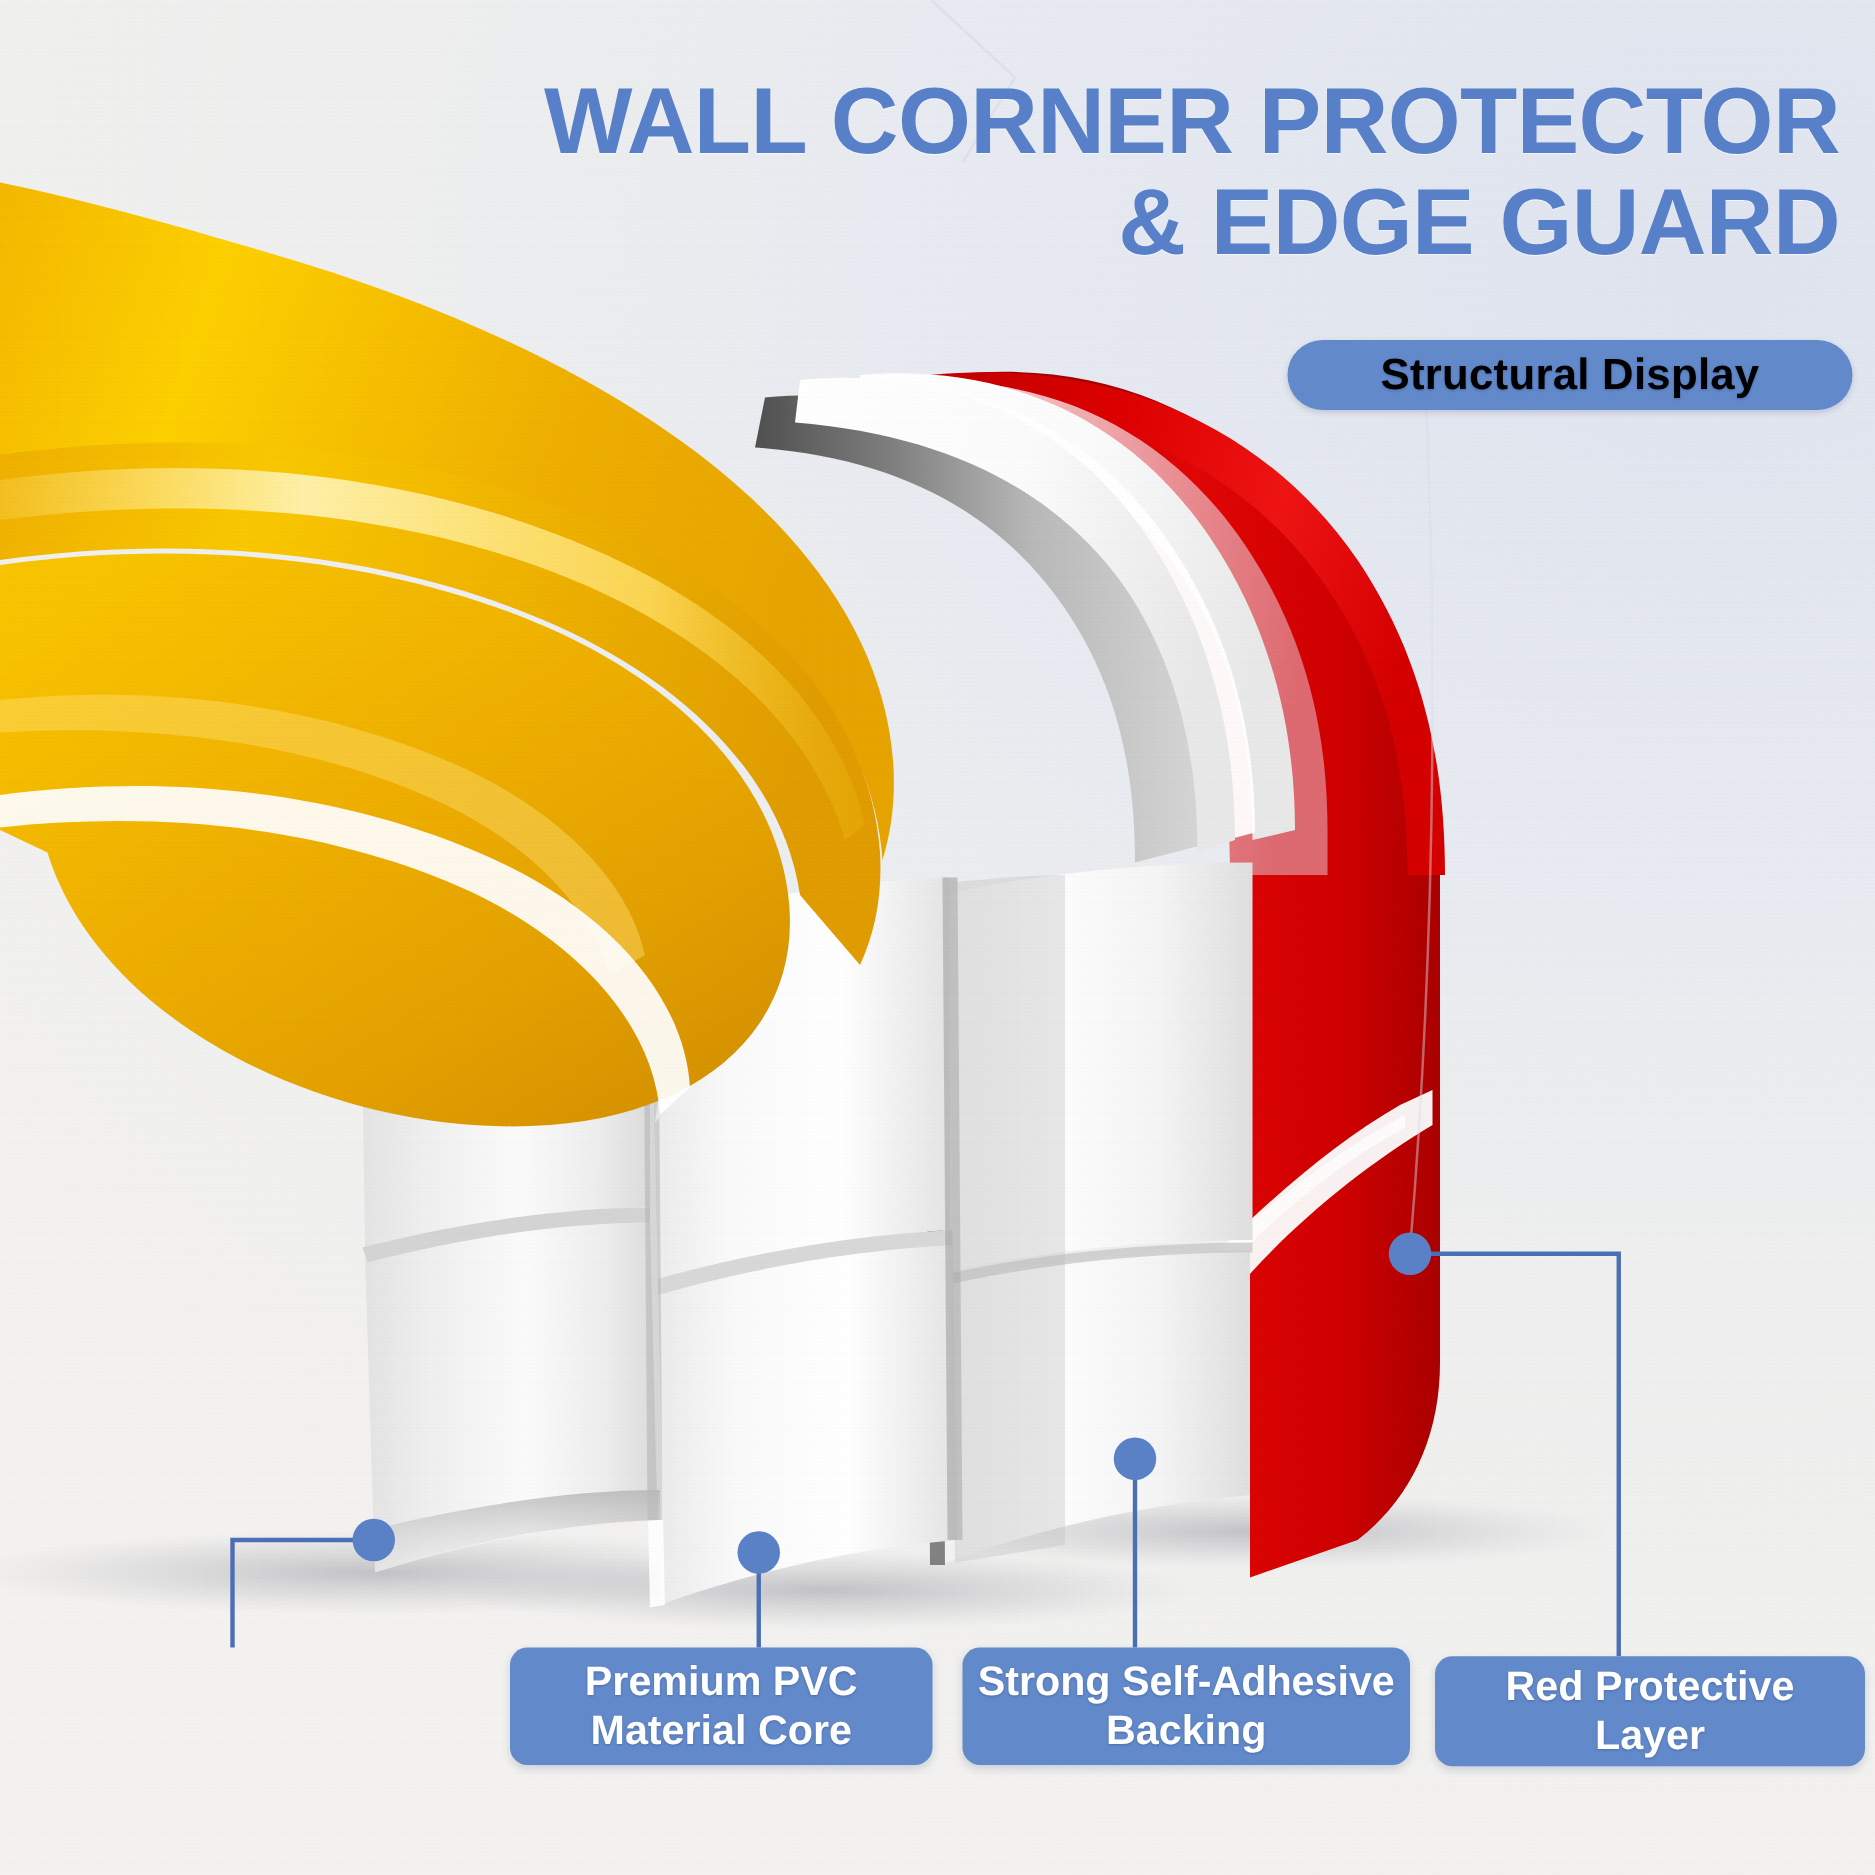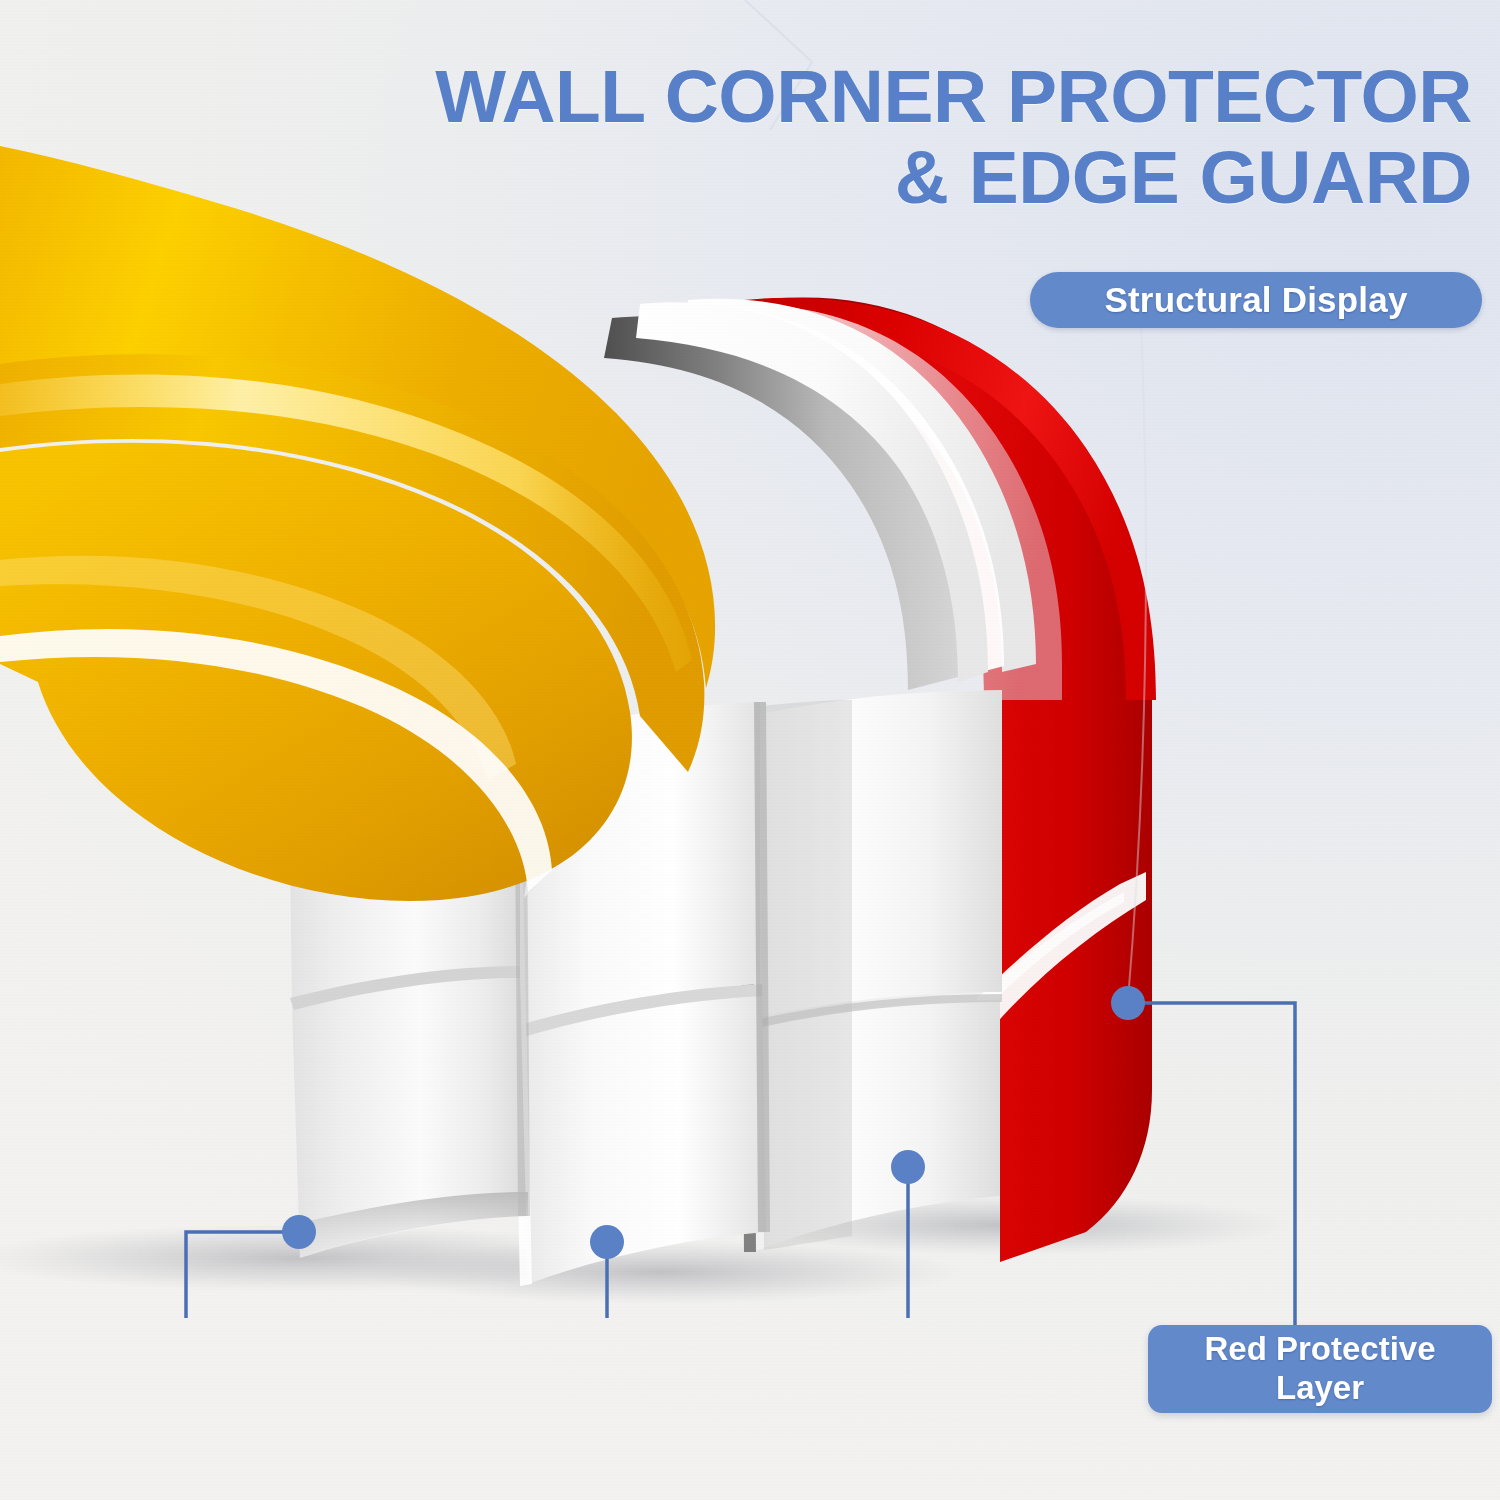--- a/index.html
+++ b/index.html
@@ -61,21 +61,21 @@
     width: 452px;
     height: 56px;
     border-radius: 28px;
     background: #6289ca;
     box-shadow: 0 2px 5px rgba(40,60,110,.20);
     display: flex;
     align-items: center;
     justify-content: center;
   }
   .badge-text {
-    color: #ffffff;
+    color: #000000;
     font-size: 35px;
     font-weight: 700;
     letter-spacing: .2px;
     text-shadow: 0 1px 2px rgba(30,50,100,.35);
   }
 
   
   .label-pill {
     position: absolute;
     background: #6289ca;
@@ -425,17 +425,23 @@
       <path d="M908,1167 L908,1318" fill="none" stroke="#4a6fb5" stroke-width="3.5"></path>
       <circle cx="908" cy="1167" r="17" fill="#5a81c6"></circle>
     </g>
 
     <g>
       <path d="M1128,1003 L1295,1003 L1295,1325" fill="none" stroke="#4a6fb5" stroke-width="3.5"></path>
       <circle cx="1128" cy="1003" r="17" fill="#5a81c6"></circle>
     </g>
   </svg>
 
+  <div class="label-pill" id="pill-1">
+    <span>Premium PVC<br>Material Core</span>
+  </div>
+  <div class="label-pill" id="pill-2">
+    <span>Strong Self-Adhesive<br>Backing</span>
+  </div>
   <div class="label-pill" id="pill-3">
     <span>Red Protective Layer</span>
   </div>
 
 </div>
 
 </body></html>

